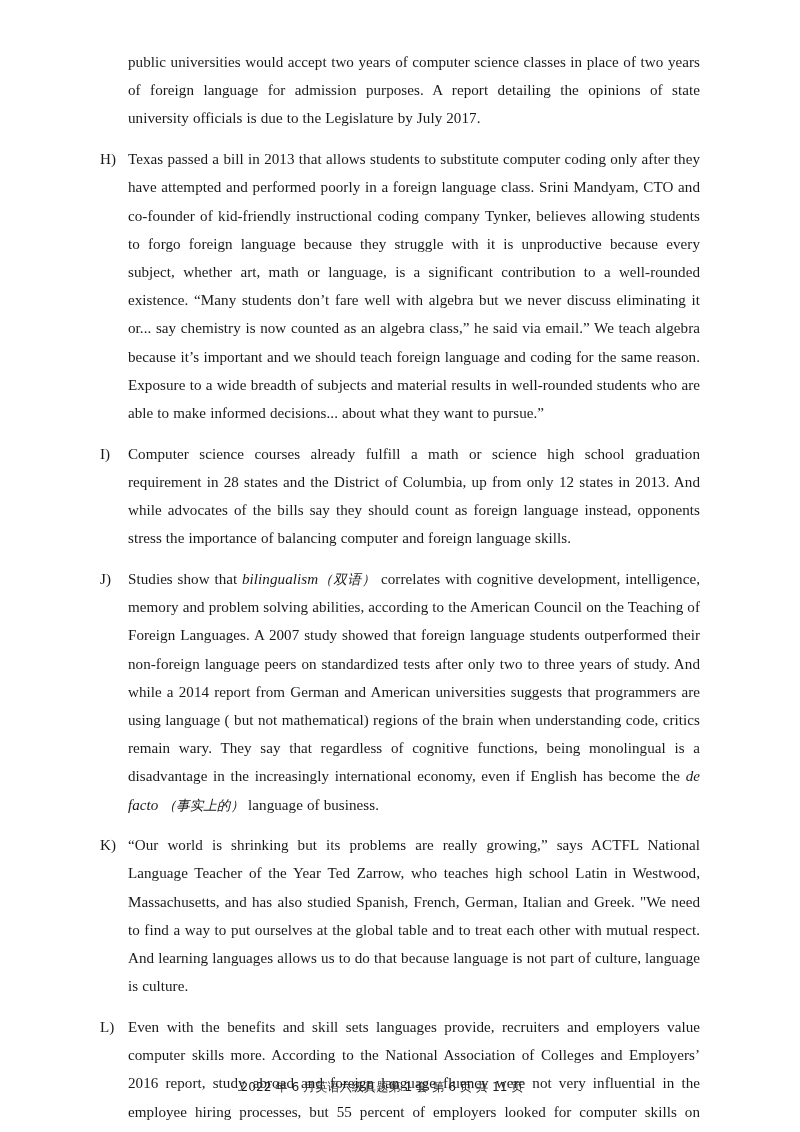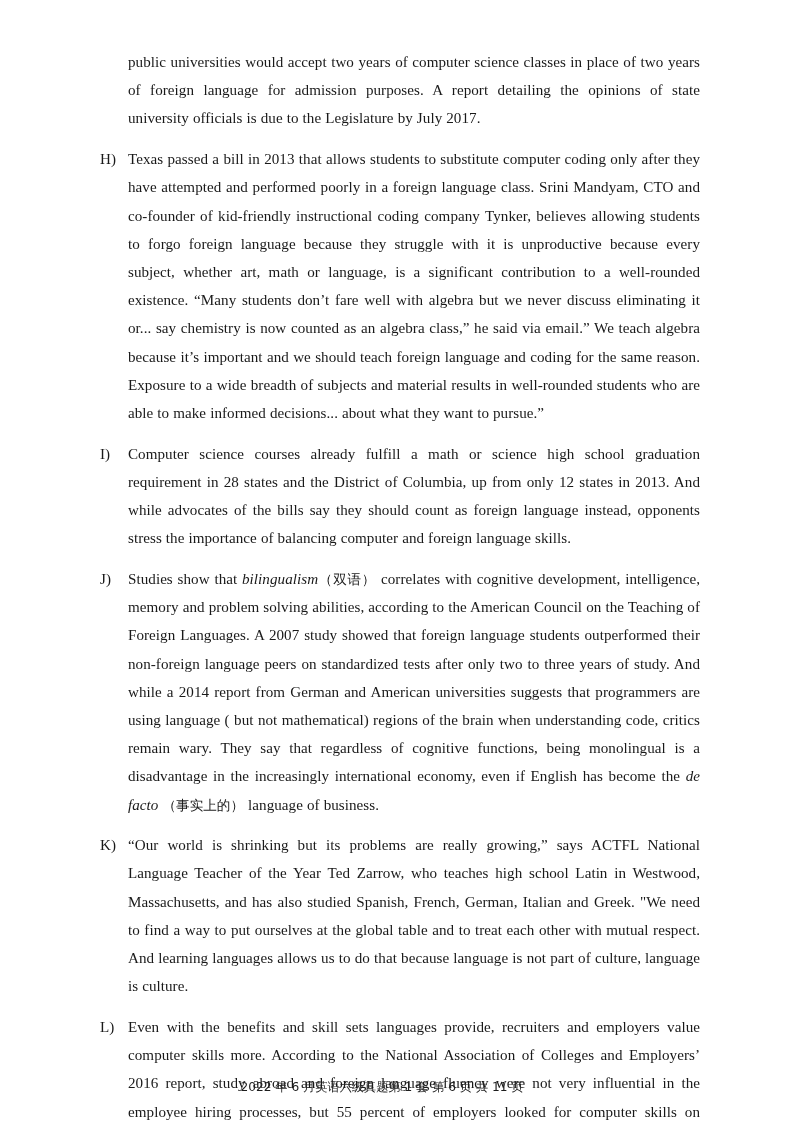--- a/index.html
+++ b/index.html
@@ -71,20 +71,21 @@
   }
 
   i.ital {
     font-style: italic;
   }
 
   .cjk {
     font-family: "DejaVu Sans", "Liberation Sans", sans-serif;
     font-size: 13.6px;
     letter-spacing: 0px;
+    font-style: italic;
   }
 
   .footer {
     position: absolute;
     left: 0;
     top: 1078px;
     width: 764px;
     text-align: center;
     font-size: 12.6px;
     line-height: 18px;

